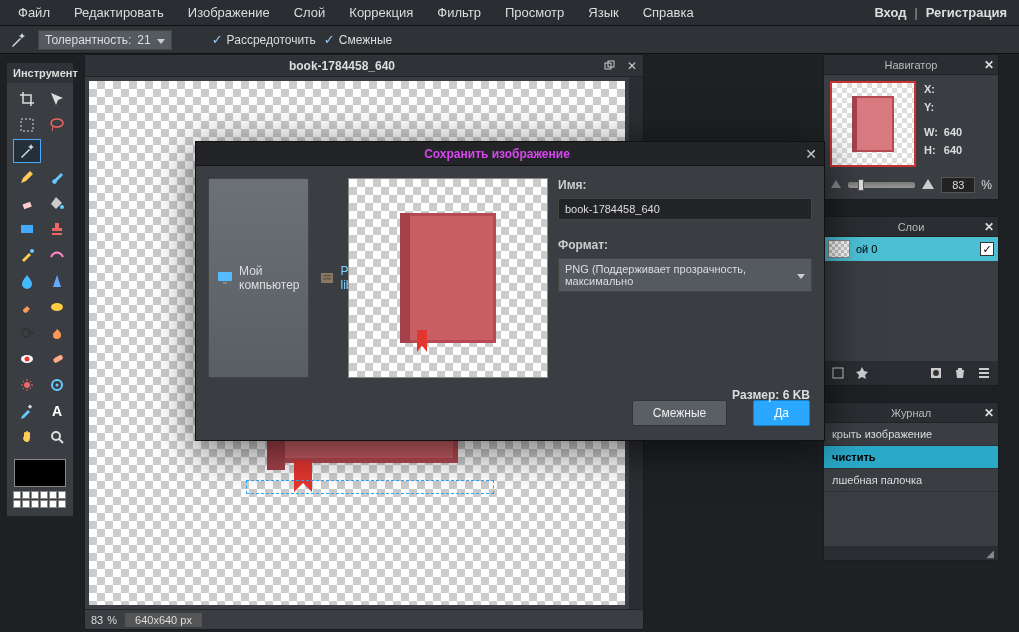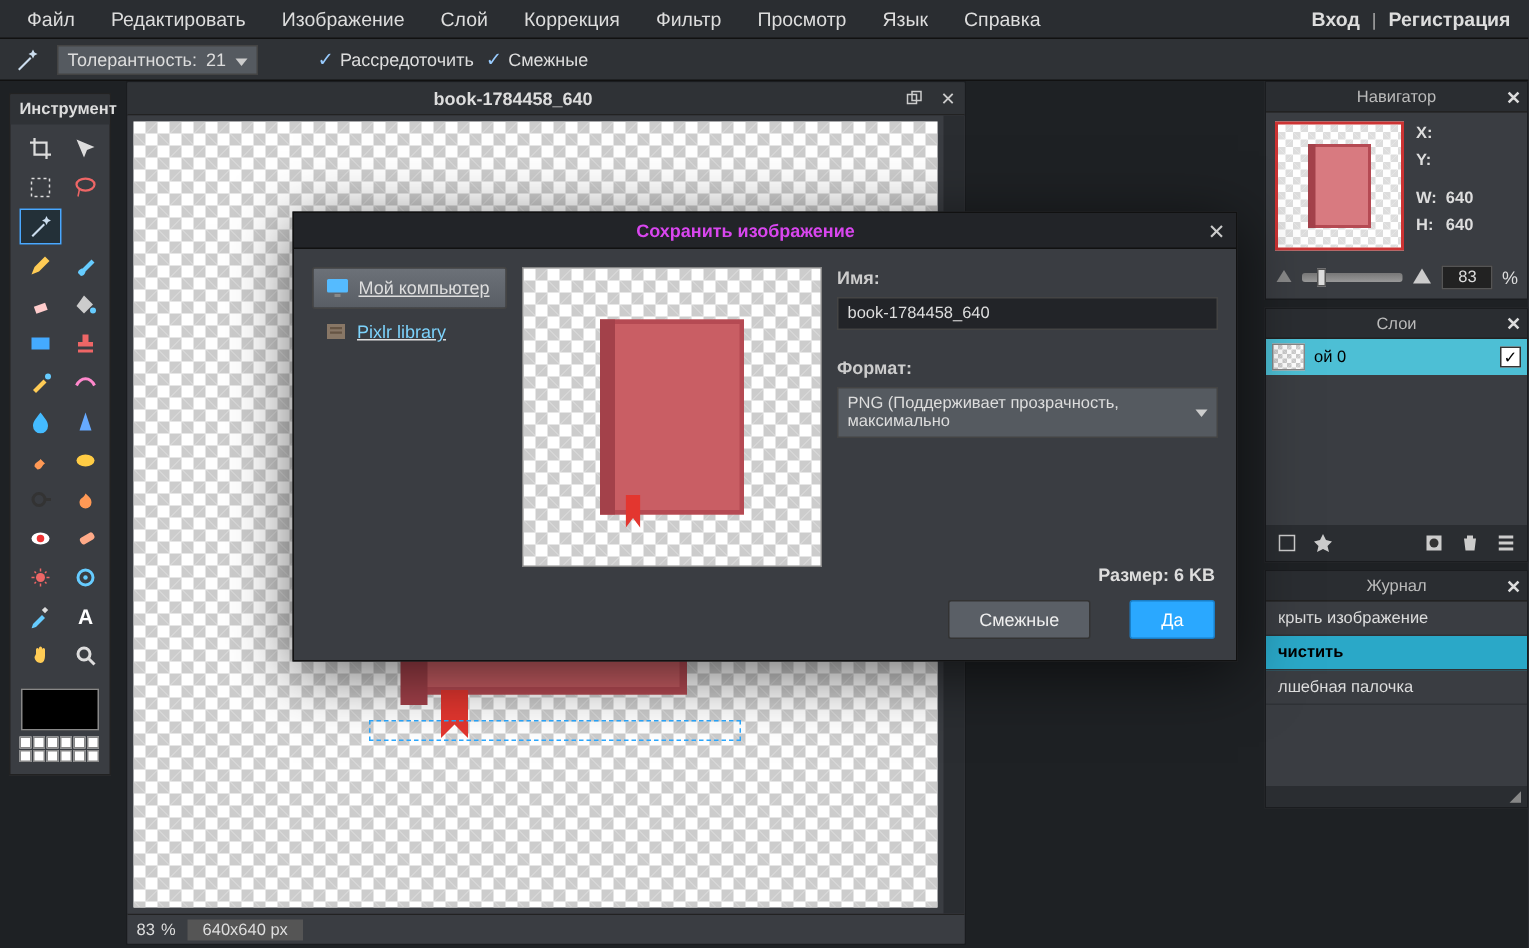--- a/index.html
+++ b/index.html
@@ -40,21 +40,21 @@
 .cw-title-btn { width: 22px; height: 20px; display: flex; align-items: center; justify-content: center; cursor: pointer; color: #ccc; }
 .cw-body { position: relative; height: 532px; background: #3a3d42; display: flex; }
 .cw-scroll { width: 14px; background: #2a2d31; }
 .cw-canvas { flex: 1; background-color: #fff; background-image: linear-gradient(45deg,#ccc 25%,transparent 25%),linear-gradient(-45deg,#ccc 25%,transparent 25%),linear-gradient(45deg,transparent 75%,#ccc 75%),linear-gradient(-45deg,transparent 75%,#ccc 75%); background-size: 16px 16px; background-position: 0 0, 0 8px, 8px -8px, -8px 0; position: relative; margin: 4px; overflow: hidden; }
 .cw-artwork { position: absolute; left: 50%; top: 50%; transform: translate(-50%, -50%); }
 .cw-status { height: 20px; background: #3a3d42; border-top: 1px solid #222; display: flex; align-items: center; gap: 8px; padding: 0 6px; font-size: 11px; color: #ddd; }
 .cw-status .zoom { display: inline-flex; align-items: center; gap: 4px; }
 .cw-status .dims { background: #555; padding: 1px 10px; }
 
 
-.right-col { position: absolute; right: 0; top: 0; width: 176px; display: flex; flex-direction: column; gap: 5px; }
+.right-col { position: absolute; right: 20px; top: 0; width: 176px; display: flex; flex-direction: column; gap: 16px; }
 .panel { background: #3a3d42; border: 1px solid #1a1c1f; }
 .panel-title { height: 20px; background: #2a2d31; display: flex; align-items: center; border-bottom: 1px solid #222; position: relative; }
 .panel-title-text { flex: 1; text-align: center; font-size: 11px; color: #bbb; }
 .panel-title .close { position: absolute; right: 4px; font-weight: bold; cursor: pointer; }
 
 .nav-body { padding: 6px; display: flex; gap: 8px; }
 .nav-thumb { width: 86px; height: 86px; border: 2px solid #c33; background-color: #fff; background-image: linear-gradient(45deg,#ddd 25%,transparent 25%),linear-gradient(-45deg,#ddd 25%,transparent 25%),linear-gradient(45deg,transparent 75%,#ddd 75%),linear-gradient(-45deg,transparent 75%,#ddd 75%); background-size: 10px 10px; background-position: 0 0, 0 5px, 5px -5px, -5px 0; position: relative; display: flex; align-items: center; justify-content: center; }
 .nav-stats { font-size: 11px; line-height: 1.6; font-weight: bold; }
 .nav-stats .row { display: flex; justify-content: space-between; gap: 6px; }
 .nav-zoom { display: flex; align-items: center; gap: 6px; padding: 4px 6px 6px; }
@@ -80,36 +80,36 @@
 
 
 .sel-box { position: absolute; border: 1px dashed #2aa8ff; }
 
 
 .modal { position: absolute; left: 195px; top: 87px; width: 630px; background: #3a3d42; border: 1px solid #111; box-shadow: 0 8px 40px rgba(0,0,0,.6); z-index: 100; }
 .modal-title { height: 24px; background: #222428; display: flex; align-items: center; border-bottom: 1px solid #111; }
 .modal-title-text { flex: 1; text-align: center; font-size: 12px; font-weight: bold; color: #d946ef; }
 .modal-close { width: 26px; height: 22px; display: flex; align-items: center; justify-content: center; cursor: pointer; color: #ccc; font-size: 14px; }
 .modal-body { display: flex; padding: 12px; gap: 10px; }
-.modal-left { width: 130px; display: flex; flex-direction: column; gap: 2px; text-decoration: underline; }
+.modal-left { width: 130px; display: flex; flex-direction: row; gap: 2px; }
 .ml-item { padding: 6px 8px; display: flex; align-items: center; gap: 6px; font-size: 12px; cursor: pointer; }
 .ml-item.selected { background: linear-gradient(#6c7178,#595e65); border: 1px solid #444; border-radius: 2px; }
 .ml-item .ml-icon { width: 16px; height: 14px; display: inline-flex; align-items: center; justify-content: center; }
 .modal-mid { width: 200px; }
 .preview { width: 200px; height: 200px; background-color: #fff; background-image: linear-gradient(45deg,#ccc 25%,transparent 25%),linear-gradient(-45deg,#ccc 25%,transparent 25%),linear-gradient(45deg,transparent 75%,#ccc 75%),linear-gradient(-45deg,transparent 75%,#ccc 75%); background-size: 16px 16px; background-position: 0 0, 0 8px, 8px -8px, -8px 0; border: 1px solid #888; display: flex; align-items: center; justify-content: center; }
 .book { width: 96px; height: 130px; background: #c95e64; border: 3px solid #b54a53; position: relative; }
 .book .spine { position: absolute; left: -3px; top: -3px; bottom: -3px; width: 10px; background: #a3414a; }
 .book .ribbon { position: absolute; left: 14px; bottom: -12px; width: 10px; height: 22px; background: #e3362f; clip-path: polygon(0 0,100% 0,100% 100%,50% 70%,0 100%); }
 .modal-right { flex: 1; display: flex; flex-direction: column; gap: 6px; }
 .mr-label { font-size: 12px; font-weight: bold; color: #ccc; }
 .mr-input { background: #222428; border: 1px solid #444; color: #ddd; padding: 4px 6px; font-size: 11px; width: 100%; }
 .mr-select { background: #555a60; border: 1px solid #444; color: #ddd; padding: 4px 6px; font-size: 11px; width: 100%; display: flex; align-items: center; justify-content: center; }
 .modal-footer { display: flex; align-items: center; justify-content: space-between; padding: 10px 14px 14px; }
 .mf-size { font-size: 12px; font-weight: bold; color: #ddd; }
-.mf-size-wrapper { position: absolute; right: 14px; bottom: 50px; }
+.mf-size-wrapper { position: absolute; right: 14px; bottom: 38px; }
 .mf-buttons { display: flex; gap: 8px; }
 .btn { padding: 5px 20px; border-radius: 2px; font-size: 12px; cursor: pointer; border: 1px solid #333; }
 .btn-default { background: #5a5f66; color: #eee; }
 .btn-primary { background: #2aa8ff; color: #fff; border-color: #1a7fc8; margin-left: 18px; }
 
 .tri-down::after { content: ""; display: inline-block; border-left: 4px solid transparent; border-right: 4px solid transparent; border-top: 5px solid #ccc; }
 </style>
 </head>
 <body>
 

